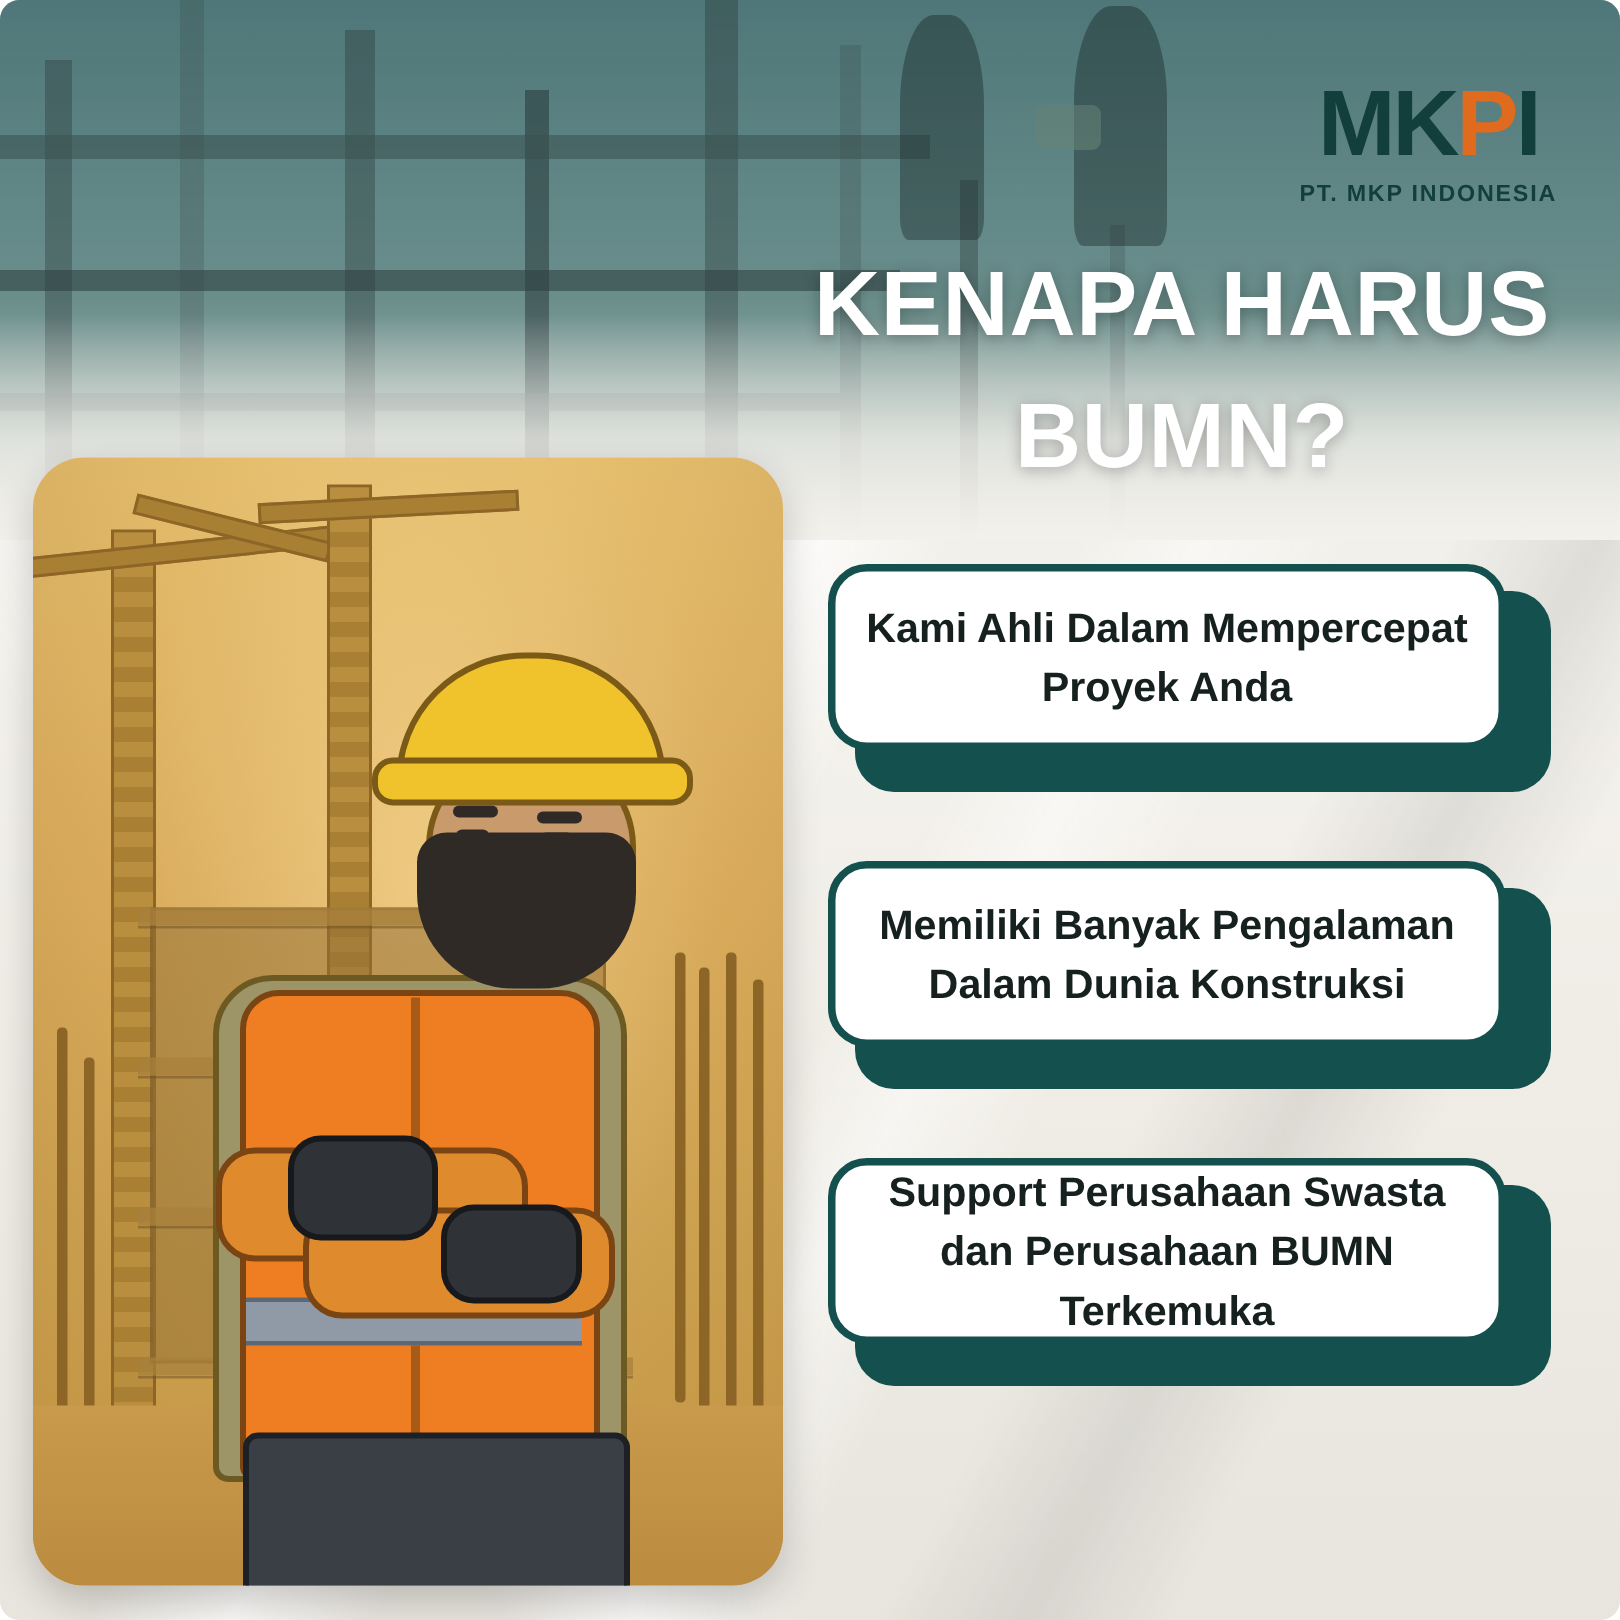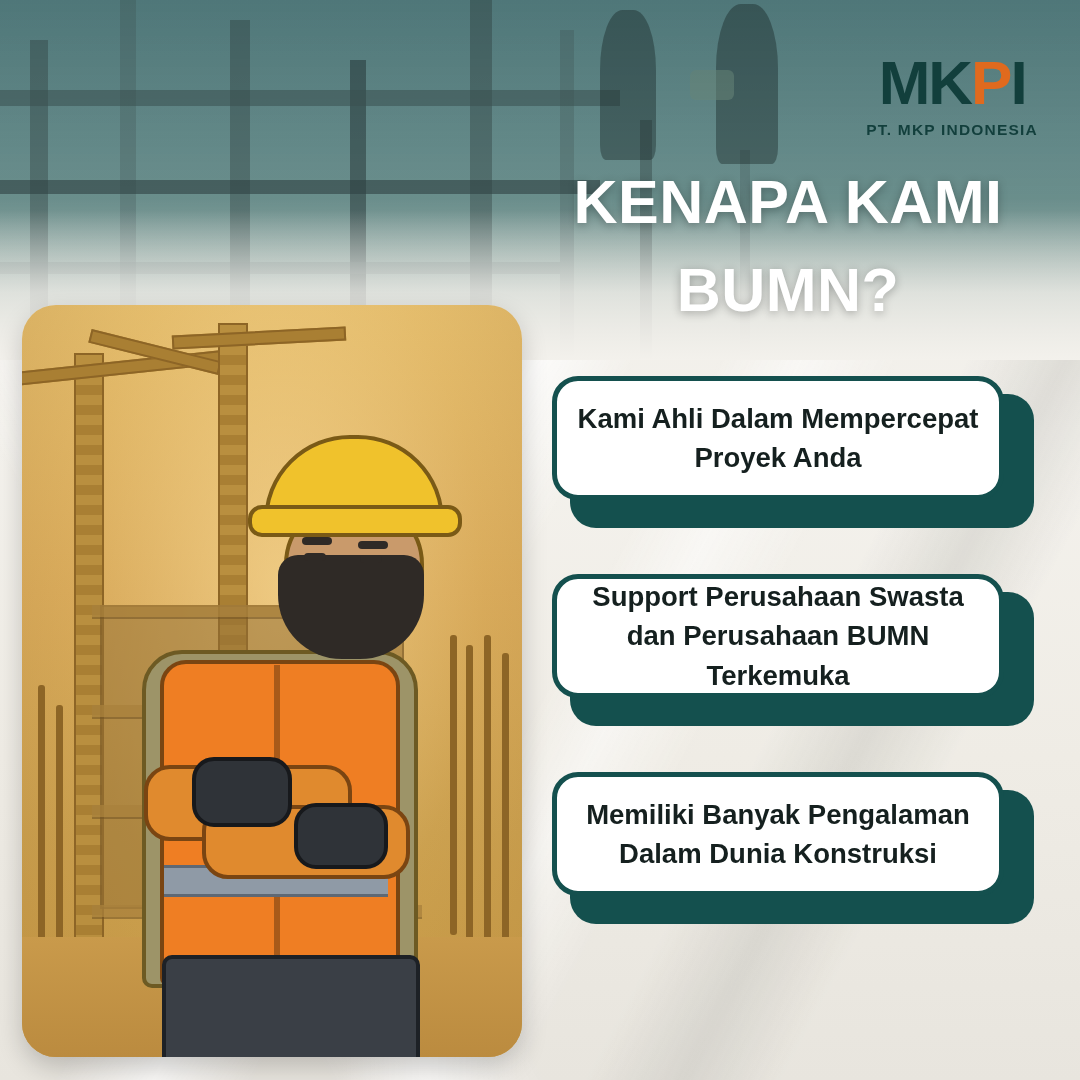--- a/index.html
+++ b/index.html
@@ -7,20 +7,21 @@
     padding: 0;
     background: #ffffff;
   }
   #poster {
     position: relative;
     width: 1080px;
     height: 1080px;
     overflow: hidden;
     font-family: "Liberation Sans", sans-serif;
     background: #f3f1ec;
+    border-radius: 13px;
   }
 
   
   .bg-base {
     position: absolute;
     inset: 0;
     background:
       linear-gradient(180deg, #e9e6df 0%, #f4f2ed 40%, #efece5 70%, #e8e5de 100%);
   }
   
@@ -342,21 +343,21 @@
     <div class="bg-photo-teal"></div>
     <div class="bg-photo-fade"></div>
   </div>
 
   <div class="logo">
     <div class="logo-mark"><span>MK</span><span class="accent">P</span><span>I</span></div>
     <div class="logo-sub">PT. MKP INDONESIA</div>
   </div>
 
   <div class="headline">
-    <div>KENAPA KAMI</div>
+    <div>KENAPA HARUS</div>
     <div>BUMN?</div>
   </div>
 
   <div class="illus-card">
     <div class="haze"></div>
 
     <div class="crane-mast" style="left:52px; top:48px; height:660px;"></div>
     <div class="crane-jib" style="left:-10px; top:56px; width:210px; transform:rotate(-6deg);"></div>
     <div class="crane-jib" style="left:66px; top:40px; width:130px; transform:rotate(14deg);"></div>
 
@@ -407,26 +408,26 @@
     <div class="card-wrap">
       <div class="card-shadow"></div>
       <div class="card">
         <span class="card-text">Kami Ahli Dalam Mempercepat Proyek Anda</span>
       </div>
     </div>
 
     <div class="card-wrap">
       <div class="card-shadow"></div>
       <div class="card">
+        <span class="card-text">Memiliki Banyak Pengalaman Dalam Dunia Konstruksi</span>
+      </div>
+    </div>
+
+    <div class="card-wrap">
+      <div class="card-shadow"></div>
+      <div class="card">
         <span class="card-text">Support Perusahaan Swasta dan Perusahaan BUMN Terkemuka</span>
       </div>
     </div>
 
-    <div class="card-wrap">
-      <div class="card-shadow"></div>
-      <div class="card">
-        <span class="card-text">Memiliki Banyak Pengalaman Dalam Dunia Konstruksi</span>
-      </div>
-    </div>
-
   </div>
 
 </div>
 
 </body></html>

